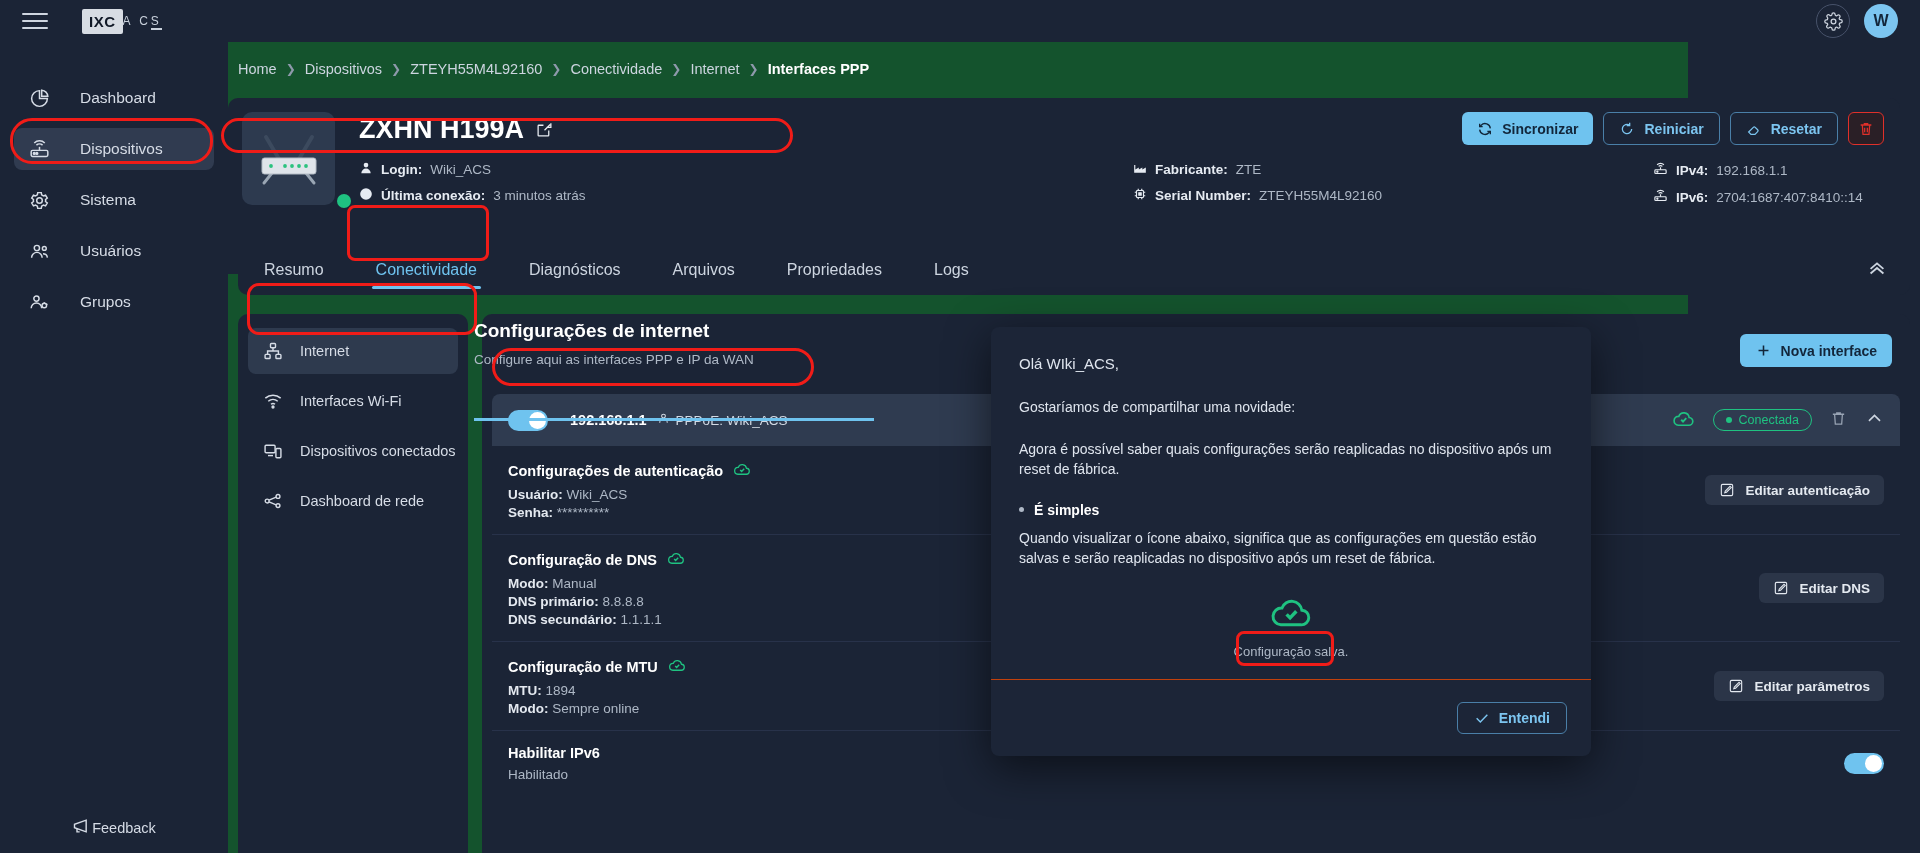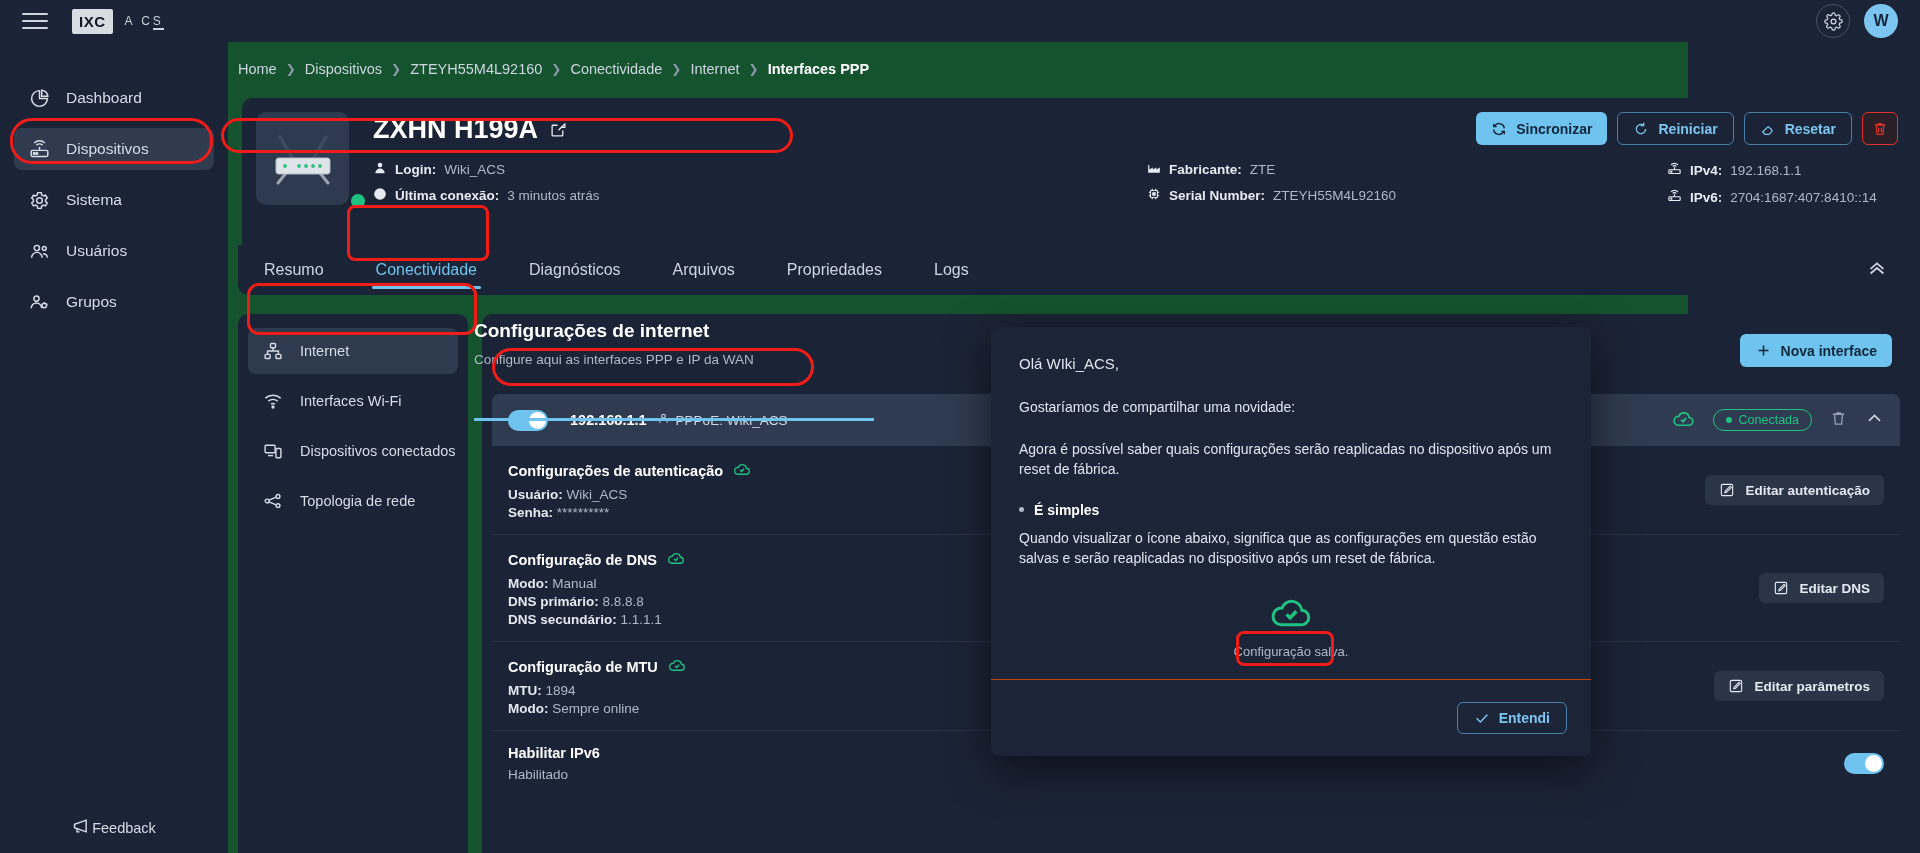--- a/index.html
+++ b/index.html
@@ -11,58 +11,58 @@
     overflow: hidden;
   }
   
   #topbar {
     position: absolute; top: 0; left: 0; width: 1920px; height: 42px;
     background: #1b2436; display: flex; align-items: center;
   }
   #hamburger { margin-left: 22px; width: 26px; height: 26px; display: flex;
      flex-direction: column; justify-content: center; gap: 5px; cursor: pointer; }
   #hamburger span { display: block; height: 2px; background: #cfd6e0; border-radius: 1px; }
-  .logo-wrap { display: flex; align-items: center; margin-left: 24px; gap: 12px; }
+  .logo-wrap { display: flex; align-items: center; margin-left: 34px; gap: 0; }
   .logo-box { background: #d7dce3; color: #101826; font-weight: bold; font-size: 15px;
     padding: 4px 7px; border-radius: 2px; letter-spacing: .5px; }
   .logo-acs { color: #c9d1dc; font-size: 12px; letter-spacing: 3px; }
   .logo-acs .u { border-bottom: 2px solid #c9d1dc; }
   #topbar-right { margin-left: auto; display: flex; align-items: center; gap: 14px; margin-right: 22px; }
   .gear-btn { width: 34px; height: 34px; border-radius: 50%; border: 1px solid #47526a;
     display:flex; align-items:center; justify-content:center; cursor: pointer; }
   .avatar { width: 34px; height: 34px; border-radius: 50%; background: #7cc5f0;
     color: #13263a; display: flex; align-items: center; justify-content: center;
     font-size: 16px; font-weight: 600; cursor: pointer; }
 
   
   #sidebar {
     position: absolute; top: 42px; left: 0; width: 228px; height: 811px;
     background: #1b2436; padding-top: 26px;
   }
   .nav-item { display: flex; align-items: center; height: 42px; margin: 9px 14px;
-    padding-left: 14px; border-radius: 8px; cursor: pointer; gap: 16px;
+    padding-left: 14px; border-radius: 8px; cursor: pointer; gap: 30px;
     color: #d6dce6; font-size: 15.5px; }
   .nav-item.active { background: #2b3purple; }
   .nav-item.active { background: #303b50; }
   .nav-icon { width: 22px; height: 22px; display:flex; align-items:center; justify-content:center; }
   #feedback { position: absolute; bottom: 14px; left: 0; width: 228px;
     display: flex; align-items: center; justify-content: center; 
     font-size: 14.5px; color: #d6dce6; cursor: pointer; }
 
   
   #main { position: absolute; top: 42px; left: 228px; width: 1460px; height: 811px;
     background: #14532d; padding: 0; }
   #breadcrumb { display: flex; align-items: center; gap: 9px; height: 34px;
     margin: 10px 0 0 10px; font-size: 14.5px; color: #cdd5e0; }
   #breadcrumb .sep { color: #8e99ab; font-size: 12px; }
   #breadcrumb .crumb { cursor: pointer; }
   #breadcrumb .crumb.last { font-weight: bold; color: #fff; }
 
   
-  #device-card { position: absolute; top: 56px; left: 14px; width: 1672px; height: 176px;
+  #device-card { position: absolute; top: 56px; left: 0; width: 1672px; height: 176px;
     background: #1b2436; border-radius: 10px 10px 0 0; }
   #device-thumb { position: absolute; left: 14px; top: 14px; width: 93px; height: 93px;
     background: #2b3purple; background: #2c3purple; background: #2d3purple; }
   #device-thumb { background: #2d3a4f; border-radius: 10px; display:flex; align-items:center; justify-content:center; }
   #online-dot { position: absolute; left: 109px; top: 96px; width: 14px; height: 14px;
     border-radius: 50%; background: #1fc281; }
   #device-title { position: absolute; left: 131px; top: 16px; font-size: 27px; font-weight: bold;
     color: #ffffff; display: flex; align-items: center; gap: 12px; }
   .edit-pencil { cursor: pointer; display: inline-flex; }
   .info-line { display: flex; align-items: center; gap: 8px; font-size: 13.5px; margin-bottom: 9px; }
@@ -439,21 +439,21 @@
     </div>
     <div class="sub-item">
       <span class="nav-icon">
         <svg width="20" height="20" viewBox="0 0 24 24" fill="none" stroke="#d6dce6" stroke-width="1.7">
           <circle cx="5" cy="12" r="2.3"></circle>
             <circle cx="18" cy="6.5" r="2.3"></circle>
             <circle cx="18" cy="17.5" r="2.3"></circle>
           <path d="M7.2 11L15.8 7.3M7.2 13l8.6 3.7"></path>
         </svg>
       </span>
-      <span>Topologia de rede</span>
+      <span>Dashboard de rede</span>
     </div>
   </div>
 
   <div id="content">
     <div id="nova-btn" class="btn btn-primary">
       <svg width="17" height="17" viewBox="0 0 24 24" stroke="#12263a" stroke-width="2.2">
         <path d="M12 5v14M5 12h14"></path>
       </svg>
       <span>Nova interface</span>
     </div>

